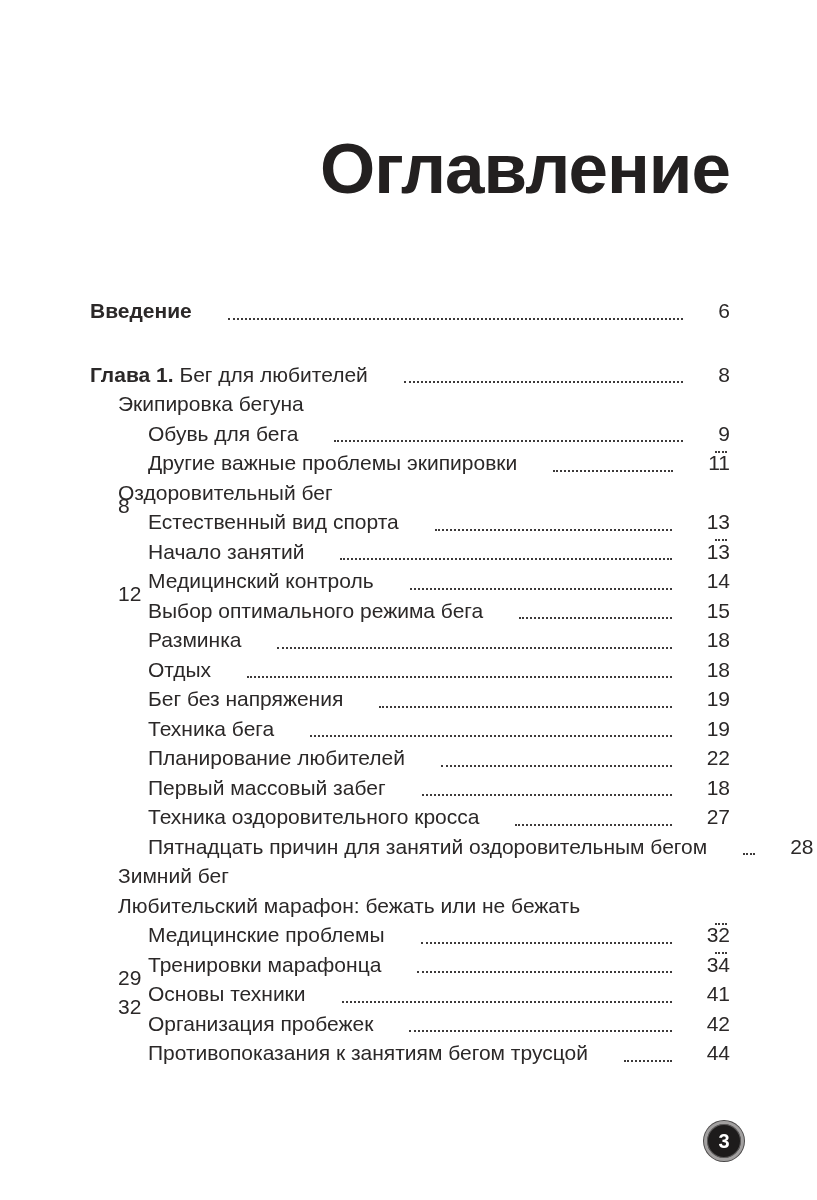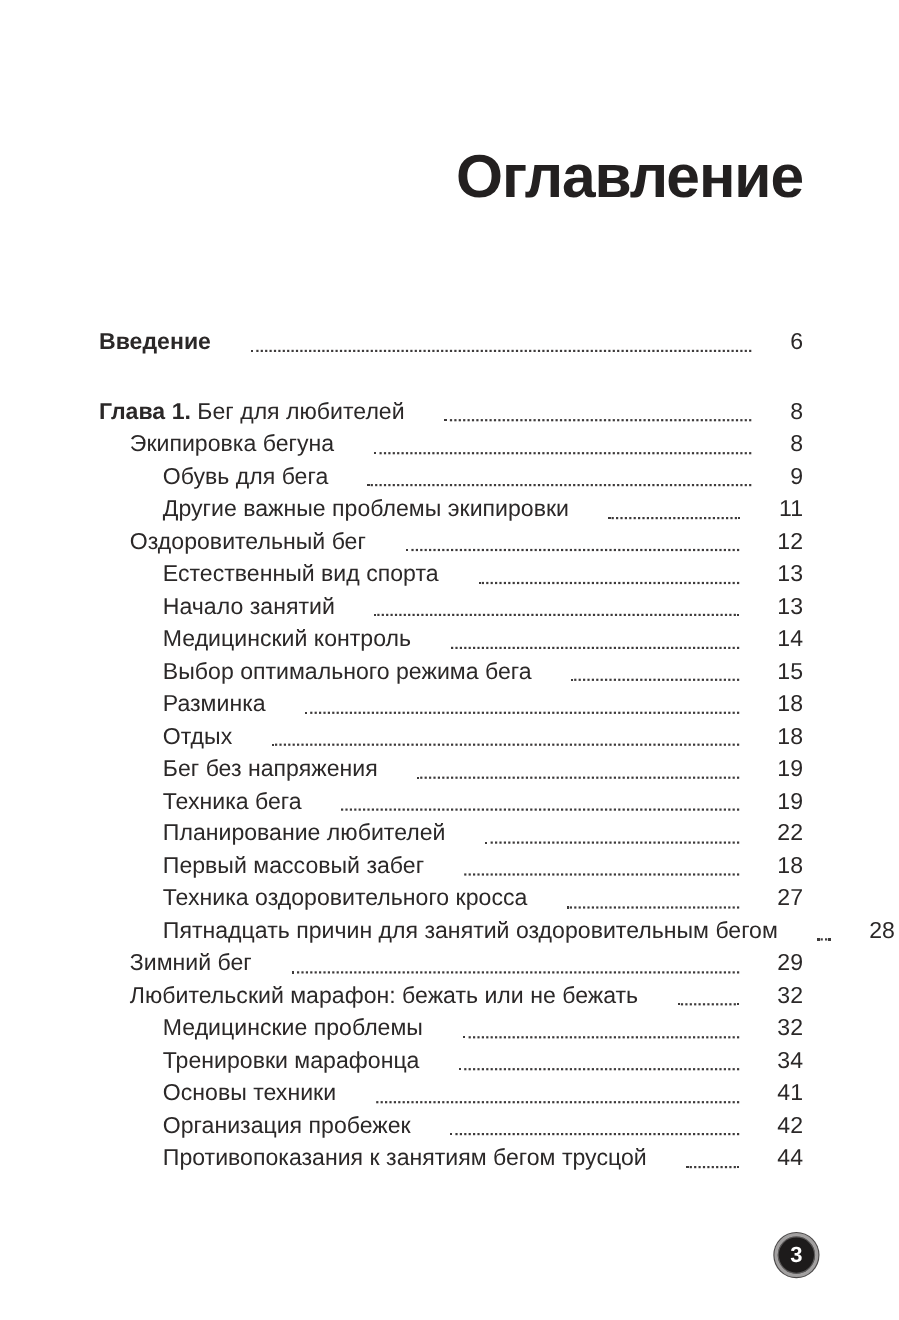--- a/index.html
+++ b/index.html
@@ -15,21 +15,21 @@
     color: #2b2828;
     overflow: hidden;
   }
   .title {
     position: absolute;
     top: 130px;
     left: 90px;
     right: 87px;
     margin: 0;
     text-align: right;
-    font-size: 55px;
+    font-size: 71px;
     line-height: 1.1;
     font-weight: 700;
     letter-spacing: -1px;
     color: #232020;
   }
   .toc {
     position: absolute;
     top: 296px;
     left: 90px;
     right: 87px;
@@ -38,21 +38,21 @@
     display: flex;
     align-items: baseline;
     font-size: 21px;
     line-height: 29.5px;
     height: 29.5px;
     white-space: nowrap;
     gap: 32px;
   }
   
   .toc-row:nth-child(2) { margin-top: 34px; }
-  .toc-row.level-1 { padding-left: 28px; }
+  .toc-row.level-1 { padding-left: 28px; flex-direction: column; }
   .toc-row.level-2 { padding-left: 58px; }
   .toc-row.bold .entry-label { font-weight: 700; }
   .prefix { font-weight: 700; }
   .entry-label { flex: 0 0 auto; }
   .dots {
     flex: 1 1 auto;
     min-width: 12px;
     align-self: flex-end;
     border-bottom: 2px dotted #3d3a3a;
     margin: 0 3px 6px 4px;

